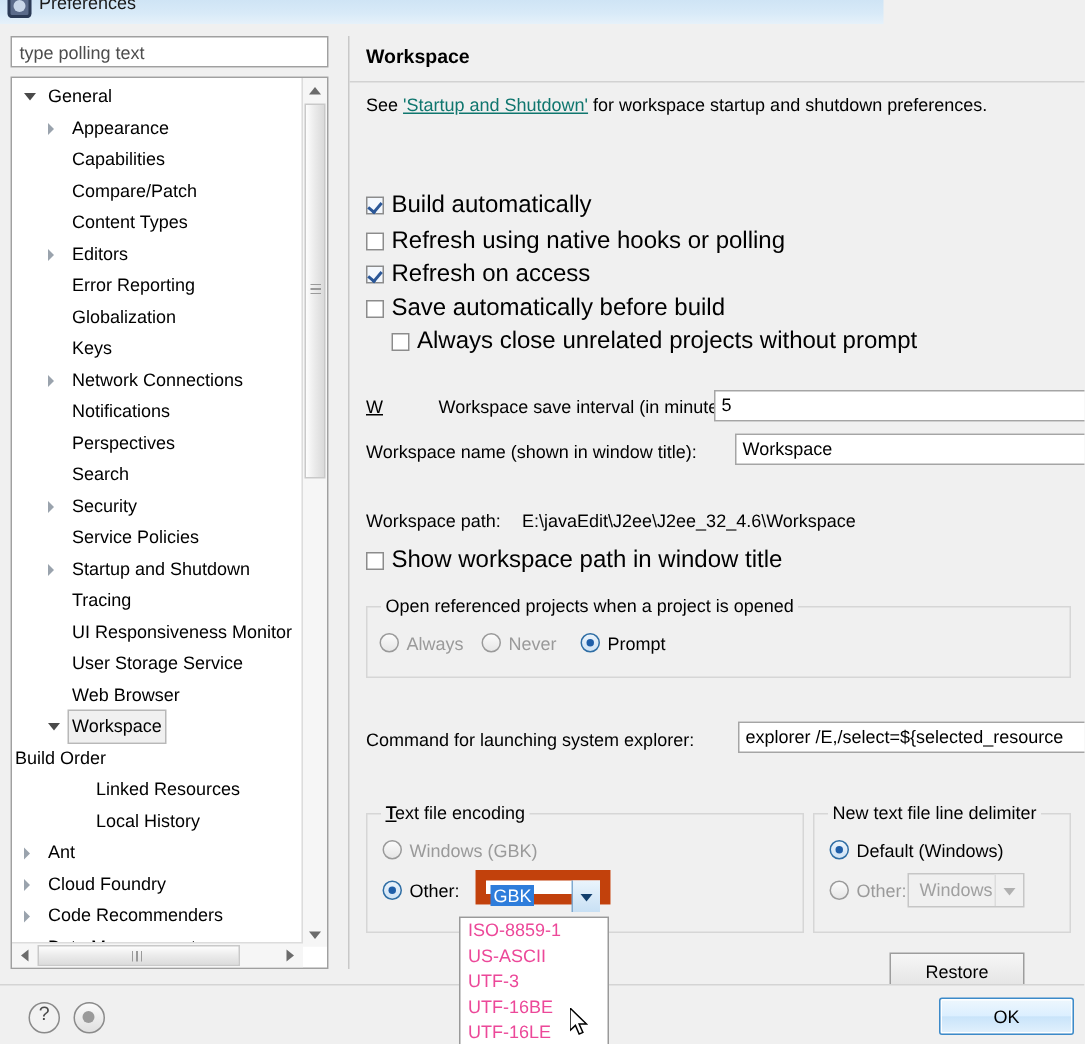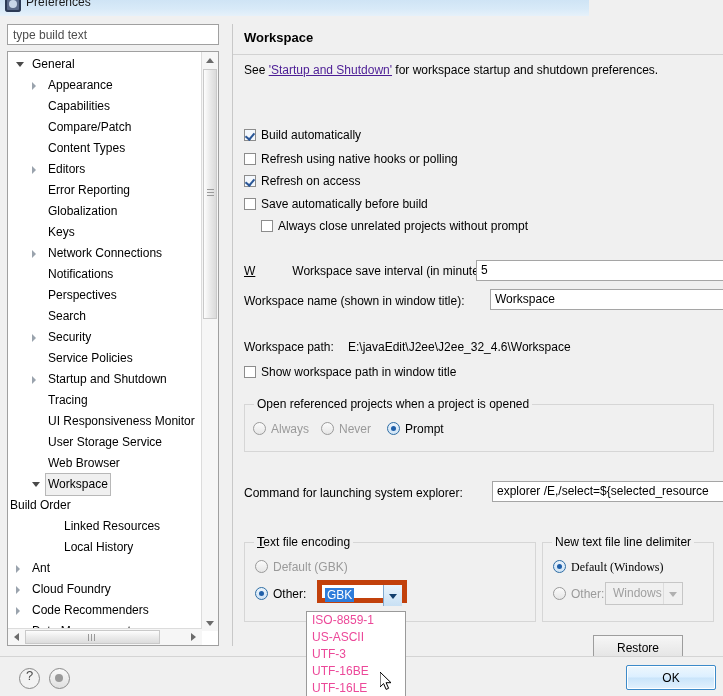--- a/index.html
+++ b/index.html
@@ -136,23 +136,23 @@
   }
   .page-title{
     position:absolute;left:11px;top:6px;font-size:13px;font-weight:bold;color:#000;
   }
   .title-rule{
     position:absolute;left:0;top:30px;width:491px;height:1px;background:#d2d2d2;
   }
   .intro{
     position:absolute;left:11px;top:39px;font-size:12px;color:#000;white-space:nowrap;
   }
-  .intro a{color:#4c1d95;text-decoration:underline;}
-
-  .chk-row{position:absolute;left:11px;font-size:12px;white-space:nowrap;height:17px;}
+  .intro a{color:#0f766e;text-decoration:underline;}
+
+  .chk-row{position:absolute;left:11px;font-size:16px;white-space:nowrap;height:17px;}
   .cbx{
     position:relative;display:inline-block;width:12px;height:12px;
     border:1px solid #8c8c8c;background:#fff;vertical-align:-2px;margin-right:5px;
     box-sizing:border-box;
   }
   .cbx.checked{background:#f4f8fd;}
   .cbx.checked:after{
     content:"";position:absolute;left:2px;top:1px;width:4px;height:7px;
     border:solid #2b5797;border-width:0 2px 2px 0;transform:rotate(40deg);
   }
@@ -179,21 +179,21 @@
   .rad.on{border-color:#2e6da4;background:linear-gradient(to bottom,#eaf3fb,#cfe3f5);}
   .rad.on:after{
     content:"";position:absolute;left:3px;top:3px;width:5px;height:5px;border-radius:50%;
     background:#1f5fa9;
   }
   .rad-row{position:absolute;font-size:12px;white-space:nowrap;}
   .rad-row.dim{color:#9a9a9a;}
 
   
   .combo{
-    position:absolute;height:23px;border:5px solid #c2410c;background:#fff;
+    position:absolute;height:23px;border:7px solid #c2410c;background:#fff;
     box-sizing:border-box;
   }
   .combo .val{
     position:absolute;left:3px;top:3px;font-size:12px;background:#2e7ddb;color:#fff;
     padding:0 2px;
   }
   .combo .arrow-btn{
     position:absolute;right:0;top:0;width:19px;height:21px;
     background:linear-gradient(to bottom,#eaf4fc,#c8e0f4);
     border-left:1px solid #7fa9d0;box-sizing:border-box;
@@ -263,21 +263,21 @@
   <div class="titlebar">
     <div class="title-icon"></div>
     <div class="title-text">Preferences</div>
   </div>
 
   <div class="dialog-body">
 
     <div class="left-panel">
 
       <div class="filter-box">
-        <div class="ph">type build text</div>
+        <div class="ph">type polling text</div>
       </div>
 
       <div class="tree-wrap">
         <div class="tree" id="tree-root">
             <div class="tree-item"><span class="arrow open" style="left: 8px;"></span><span class="lbl" style="margin-left: 22px;">General</span></div>
             <div class="tree-item"><span class="arrow closed" style="left: 24px;"></span><span class="lbl" style="margin-left: 38px;">Appearance</span></div>
             <div class="tree-item"><span class="lbl" style="margin-left: 38px;">Capabilities</span></div>
             <div class="tree-item"><span class="lbl" style="margin-left: 38px;">Compare/Patch</span></div>
             <div class="tree-item"><span class="lbl" style="margin-left: 38px;">Content Types</span></div>
             <div class="tree-item"><span class="arrow closed" style="left: 24px;"></span><span class="lbl" style="margin-left: 38px;">Editors</span></div>
@@ -362,35 +362,35 @@
       </div>
 
       <div class="field-label" style="left:11px;top:462px;">Command for launching system explorer:</div>
       <div class="txt-input" style="left:259px;top:457px;width:244px;">explorer /E,/select=${selected_resource</div>
 
       <div class="group" style="left:11px;top:518px;width:292px;height:80px;">
         <div class="gtitle">
           <span class="u">T</span><span style="margin-left:-7px;">Text file encoding</span>
         </div>
         <div class="rad-row dim" style="left:10px;top:17px;">
-          <span class="rad"></span><span>Default (GBK)</span>
+          <span class="rad"></span><span>Windows (GBK)</span>
         </div>
         <div class="rad-row" style="left:10px;top:44px;">
           <span class="rad on"></span><span>Other:</span>
         </div>
       </div>
 
       <div class="combo" style="left:84px;top:556px;width:90px;">
         <div class="val">GBK</div>
         <div class="arrow-btn"></div>
       </div>
 
       <div class="group" style="left:309px;top:518px;width:172px;height:80px;">
         <div class="gtitle">New text file line delimiter</div>
-        <div class="rad-row" style="left:10px;top:17px;font-family:Liberation Serif, serif;">
+        <div class="rad-row" style="left:10px;top:17px;">
           <span class="rad on"></span><span>Default (Windows)</span>
         </div>
         <div class="rad-row dim" style="left:10px;top:44px;">
           <span class="rad"></span><span>Other:</span>
         </div>
       </div>
       <div class="combo disabled" style="left:372px;top:558px;width:78px;">
         <div class="val">Windows</div>
         <div class="arrow-btn"></div>
       </div>

